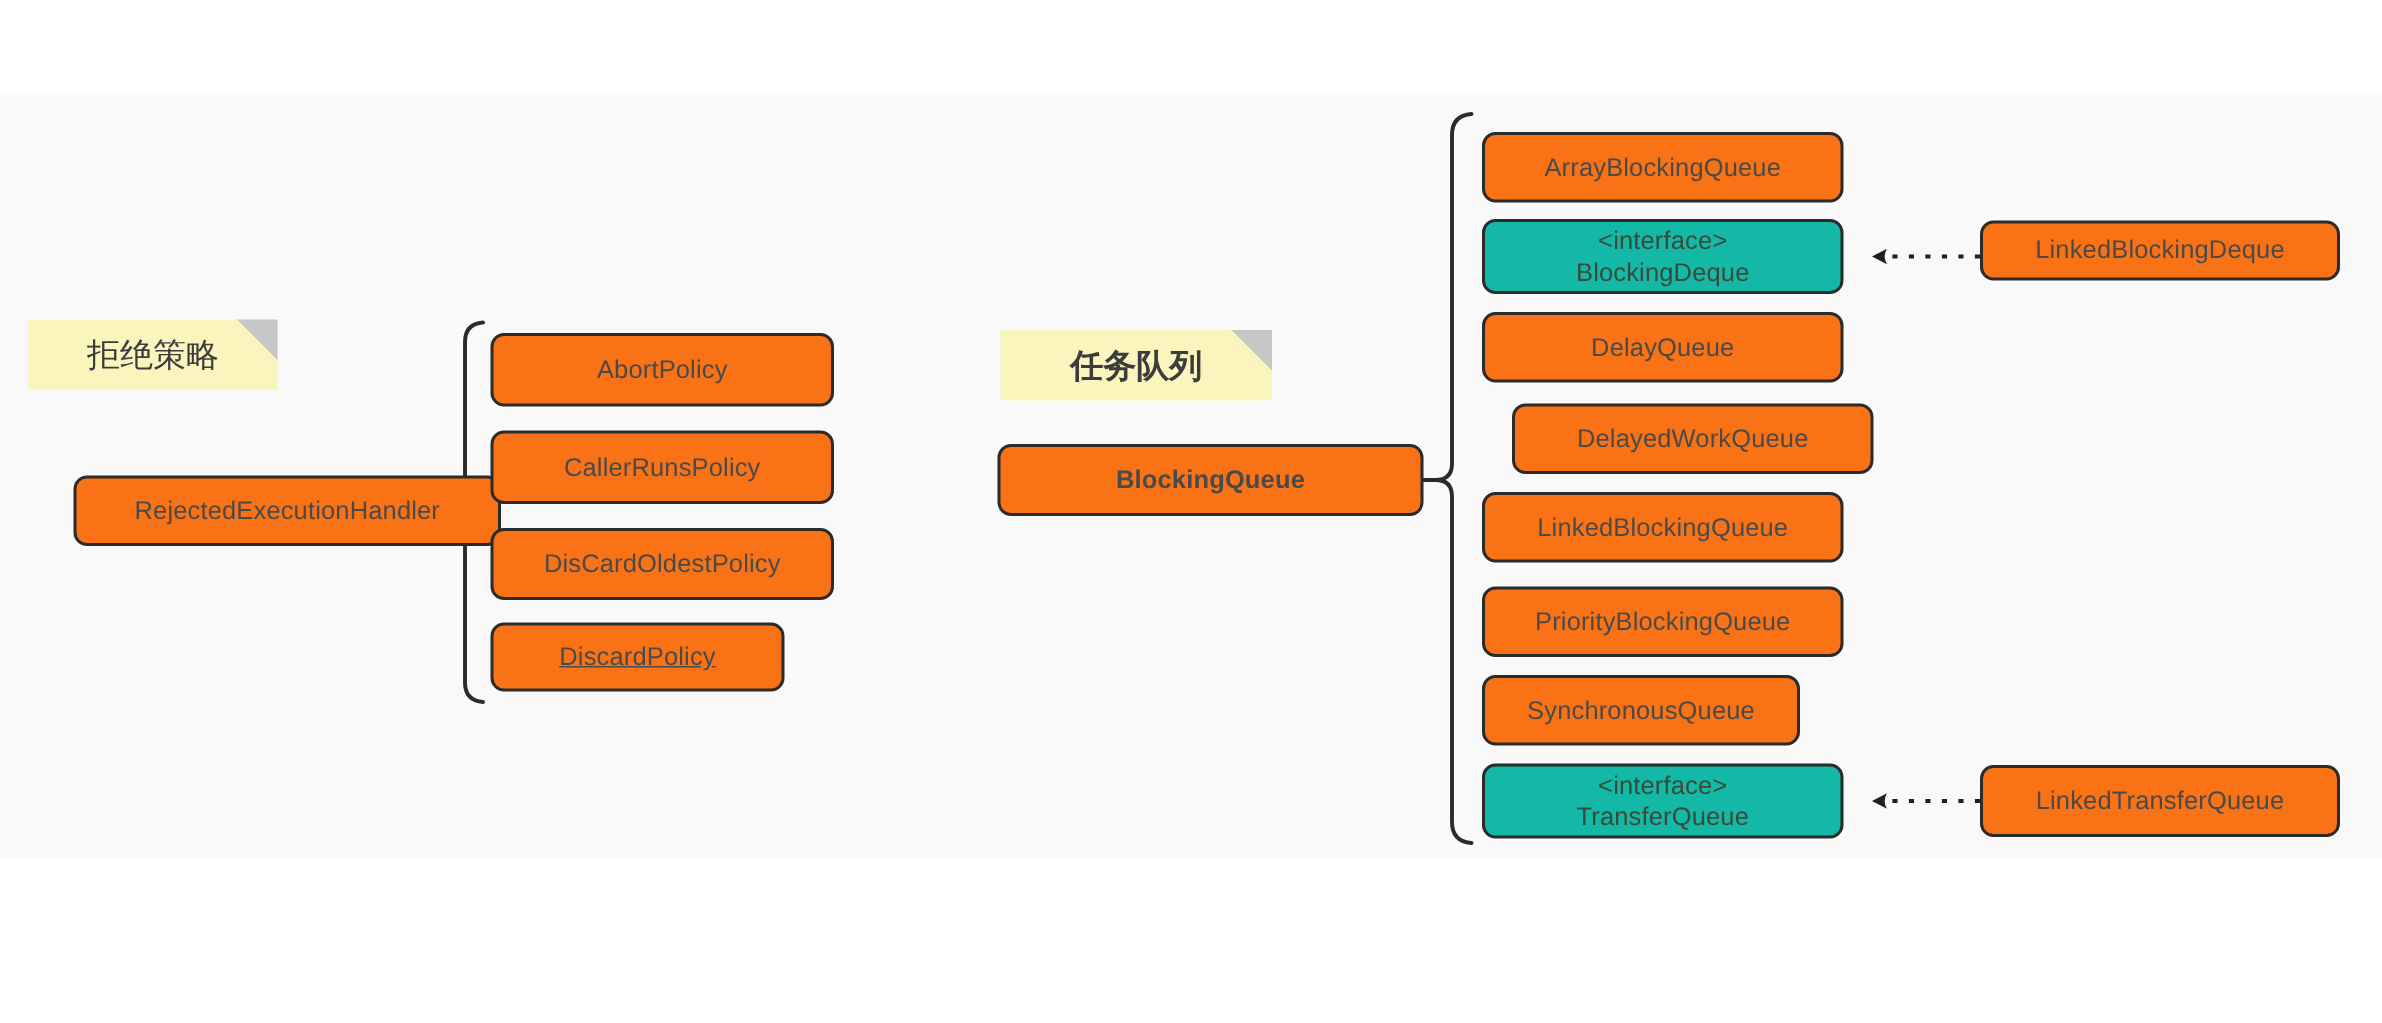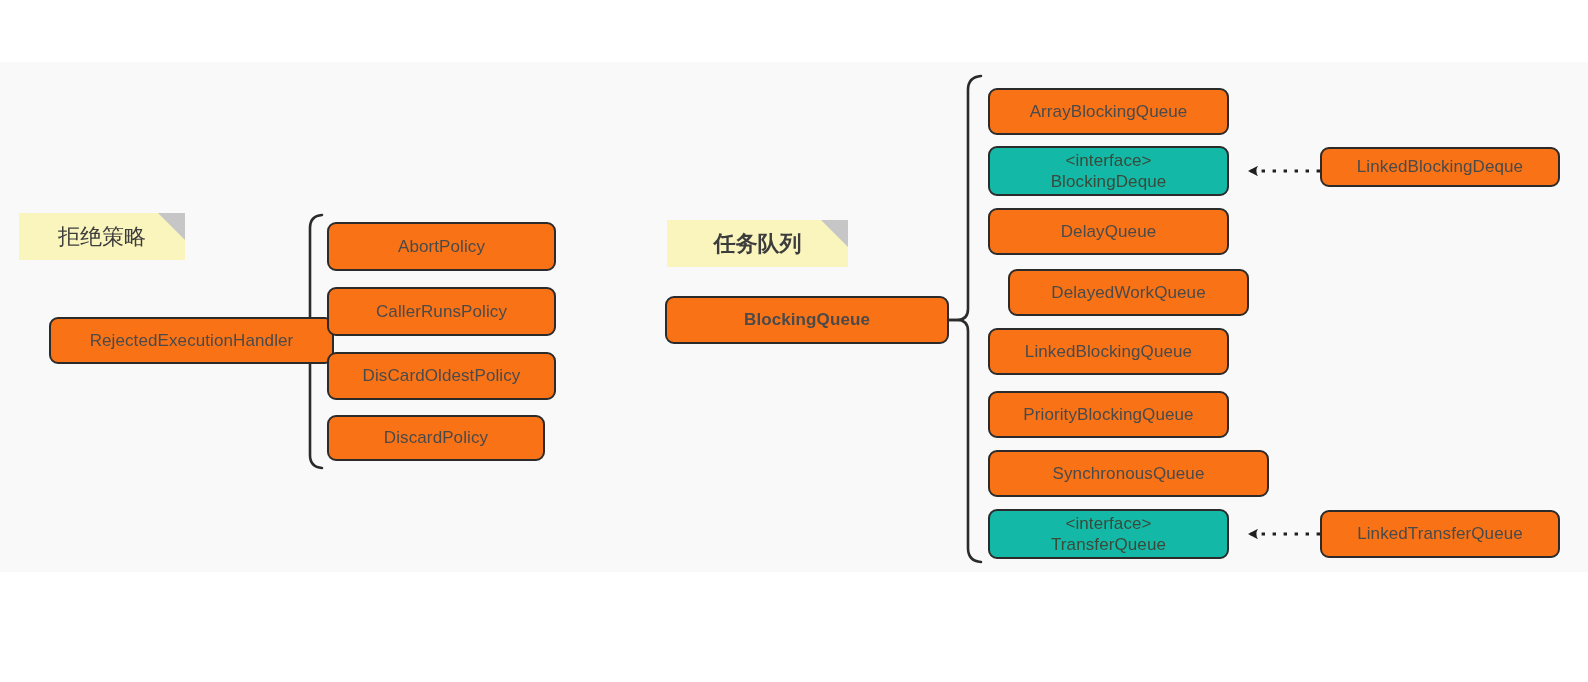--- a/index.html
+++ b/index.html
@@ -139,38 +139,38 @@
   </div>
 
   <div class="node" style="left:8px; top:317px; width:285px; height:47px;margin-left:41px;">RejectedExecutionHandler</div>
 
   <div class="node" style="left:327px; top:222px; width:229px; height:49px;">AbortPolicy</div>
 
   <div class="node" style="left:327px; top:352px; width:229px; height:48px;">DisCardOldestPolicy</div>
 
   <div class="node" style="left:327px; top:287px; width:229px; height:49px;">CallerRunsPolicy</div>
 
-  <div class="node" style="left:327px; top:415px; width:218px; height:46px;">DiscardPolicy</div>
+  <div class="node" style="left:327px; top:415px; width:196px; height:46px;text-decoration:underline;">DiscardPolicy</div>
 
   <div class="node" style="left:665px; top:296px; width:284px; height:48px;font-weight:bold;">BlockingQueue</div>
 
   <div class="node" style="left:988px; top:88px; width:241px; height:47px;">ArrayBlockingQueue</div>
 
   <div class="node green" style="left:988px; top:146px; width:241px; height:50px;">&lt;interface&gt;
 BlockingDeque</div>
 
   <div class="node" style="left:988px; top:208px; width:241px; height:47px;">DelayQueue</div>
 
   <div class="node" style="left:988px; top:269px; width:241px; height:47px;margin-left:20px;">DelayedWorkQueue</div>
 
   <div class="node" style="left:988px; top:328px; width:241px; height:47px;">LinkedBlockingQueue</div>
 
   <div class="node" style="left:988px; top:391px; width:241px; height:47px;">PriorityBlockingQueue</div>
 
-  <div class="node" style="left:988px; top:450px; width:281px; height:47px;">SynchronousQueue</div>
+  <div class="node" style="left:988px; top:450px; width:212px; height:47px;">SynchronousQueue</div>
 
   <div class="node green" style="left:988px; top:509px; width:241px; height:50px;">&lt;interface&gt;
 TransferQueue</div>
 
   <div class="node" style="left:1320px; top:147px; width:240px; height:40px;">LinkedBlockingDeque</div>
 
   <div class="node" style="left:1320px; top:510px; width:240px; height:48px;">LinkedTransferQueue</div>
 
 </div>
 

